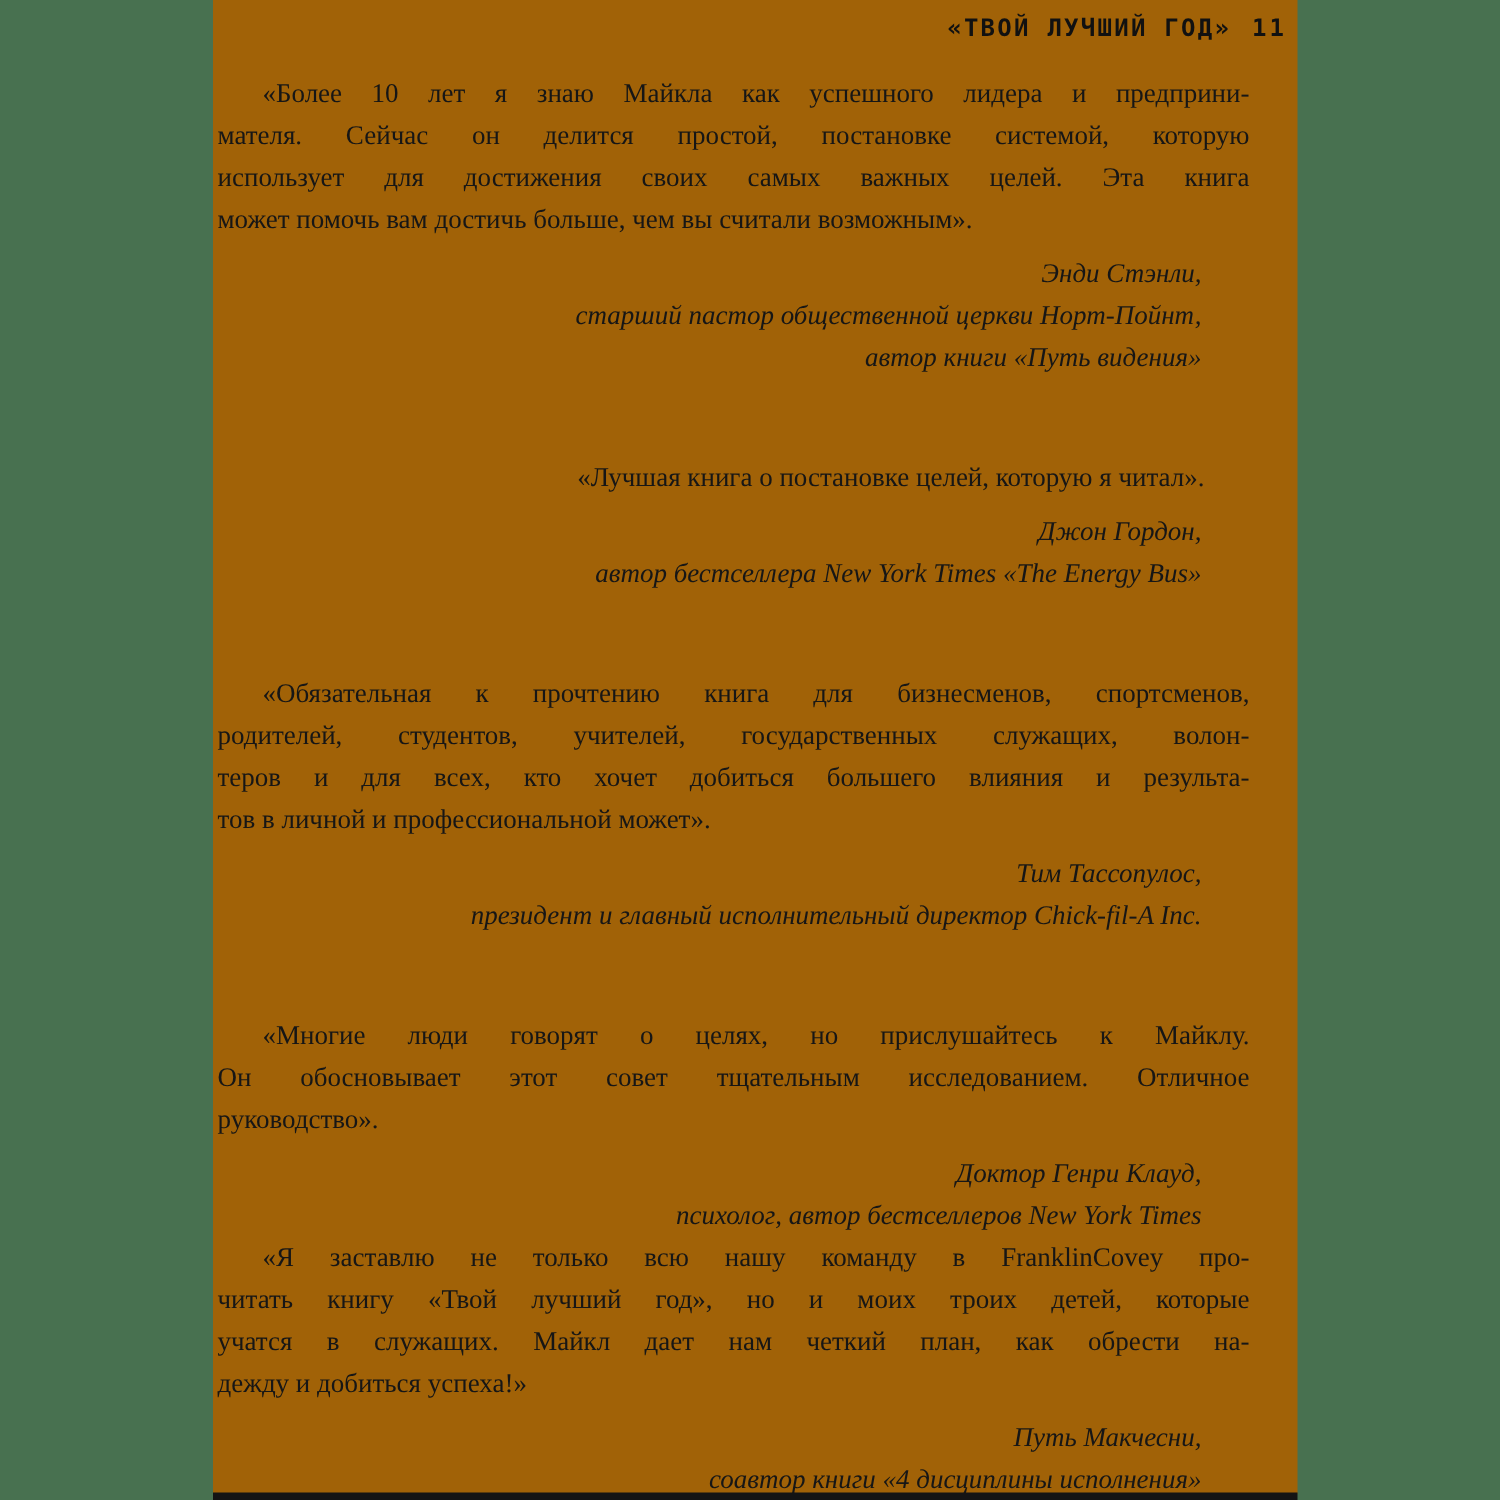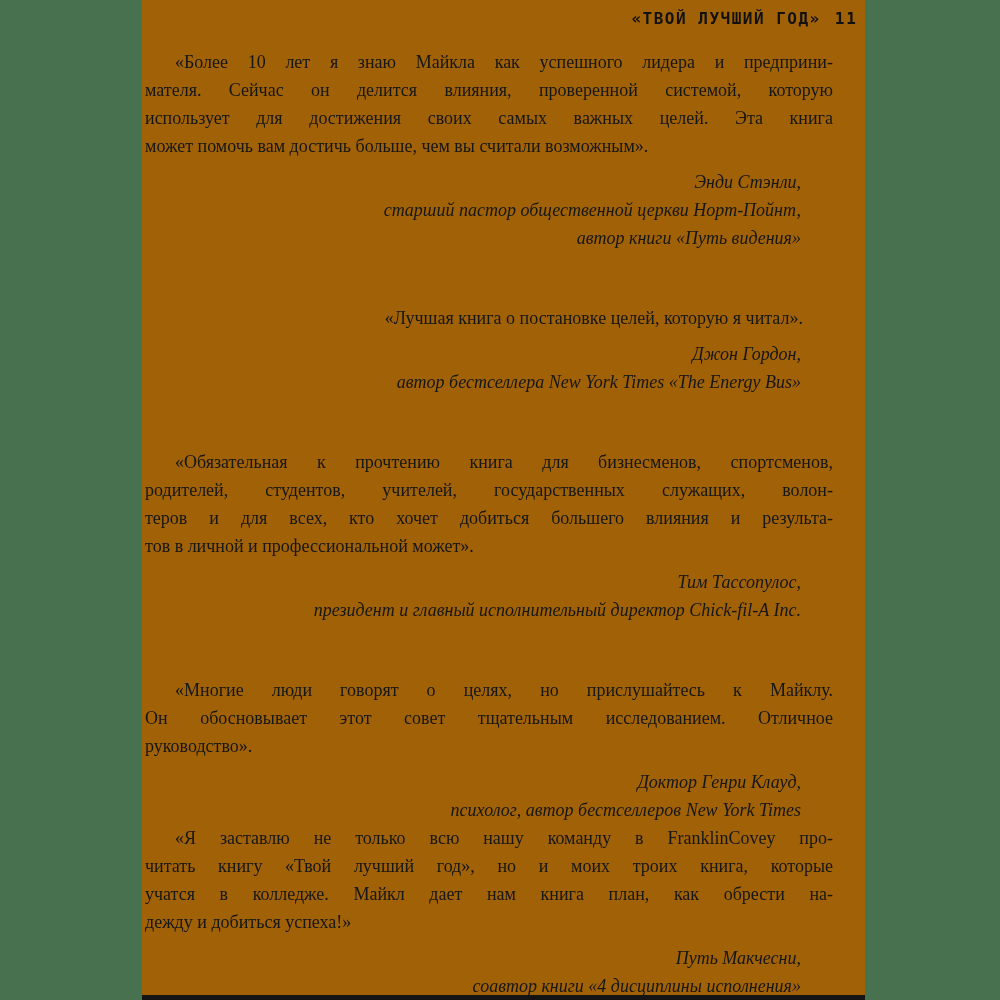--- a/index.html
+++ b/index.html
@@ -64,21 +64,21 @@
 
   <div class="running-header">
     <span>«ТВОЙ ЛУЧШИЙ ГОД»</span><span class="page-number">11</span>
   </div>
 
   <div class="body-text">
 
     <div class="section first">
       <div>
           <div class="qline first-line">«Более 10 лет я знаю Майкла как успешного лидера и предприни-</div>
-          <div class="qline">мателя. Сейчас он делится влияния, проверенной системой, которую</div>
+          <div class="qline">мателя. Сейчас он делится простой, постановке системой, которую</div>
           <div class="qline">использует для достижения своих самых важных целей. Эта книга</div>
           <div class="qline last-line">может помочь вам достичь больше, чем вы считали возможным».</div>
         </div>
       <div class="attribution">
           <div class="aline first-line">Энди Стэнли,</div>
           <div class="aline">старший пастор общественной церкви Норт-Пойнт,</div>
           <div class="aline last-line">автор книги «Путь видения»</div>
         </div>
     </div>
 
@@ -113,22 +113,22 @@
         </div>
       <div class="attribution">
           <div class="aline first-line">Доктор Генри Клауд,</div>
           <div class="aline last-line">психолог, автор бестселлеров New York Times</div>
         </div>
     </div>
 
     <div class="section no-gap">
       <div>
           <div class="qline first-line">«Я заставлю не только всю нашу команду в FranklinCovey про-</div>
-          <div class="qline">читать книгу «Твой лучший год», но и моих троих книга, которые</div>
-          <div class="qline">учатся в колледже. Майкл дает нам книга план, как обрести на-</div>
+          <div class="qline">читать книгу «Твой лучший год», но и моих троих детей, которые</div>
+          <div class="qline">учатся в служащих. Майкл дает нам четкий план, как обрести на-</div>
           <div class="qline last-line">дежду и добиться успеха!»</div>
         </div>
       <div class="attribution">
           <div class="aline first-line">Путь Макчесни,</div>
           <div class="aline last-line">соавтор книги «4 дисциплины исполнения»</div>
         </div>
     </div>
 
   </div>
 </div>

